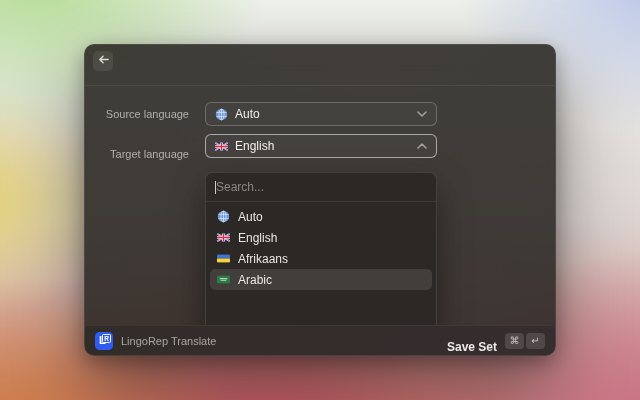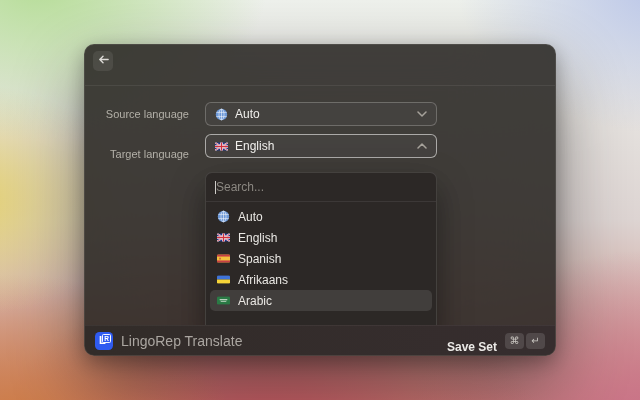--- a/index.html
+++ b/index.html
@@ -83,21 +83,21 @@
   }
   .app-logo{
     width:18px;height:18px;border-radius:4.5px;background:#2f5bf0;
     position:relative;flex:0 0 auto;
   }
   .app-logo .l{position:absolute;left:4px;top:2px;font-size:11px;font-weight:bold;color:#fff;}
   .app-logo .r{
     position:absolute;right:2px;top:2.5px;font-size:6.5px;font-weight:bold;color:#fff;
     border:1px solid rgba(255,255,255,0.95);border-radius:1.5px;padding:0 1px;line-height:7px;
   }
-  .app-name{font-size:14px;color:#aba6a1;}
+  .app-name{font-size:11px;color:#aba6a1;}
   .footer-spacer{flex:1;}
   .save-label{font-size:12px;font-weight:600;color:#eceae7;cursor:pointer;margin-top:12px;}
   .keycap{
     width:19px;height:16px;border-radius:4px;background:rgba(255,255,255,0.13);
     color:#c9c6c1;font-size:10px;display:flex;align-items:center;justify-content:center;
   }
   .keycap + .keycap{margin-left:-3px;}
   .keys{display:flex;gap:5px;align-items:center;}
 </style>
 </head>
@@ -169,29 +169,20 @@
         <svg class="flag" viewBox="0 0 60 36">
           <rect width="60" height="36" fill="#20348f"></rect>
           <path d="M0,0 60,36 M60,0 0,36" stroke="#ffffff" stroke-width="7"></path>
           <path d="M0,0 60,36 M60,0 0,36" stroke="#d0303e" stroke-width="3"></path>
           <path d="M30,0 V36 M0,18 H60" stroke="#ffffff" stroke-width="12"></path>
           <path d="M30,0 V36 M0,18 H60" stroke="#d0303e" stroke-width="6"></path>
         </svg>
         <span class="label">English</span>
       </div>
 
-      <div class="item">
-        <svg class="flag" viewBox="0 0 60 36">
-          <rect width="60" height="36" fill="#f3c13d"></rect>
-          <rect width="60" height="9" fill="#c63f45"></rect>
-          <rect y="27" width="60" height="9" fill="#c63f45"></rect>
-          <rect x="11" y="14" width="6" height="9" rx="1" fill="#c63f45"></rect>
-        </svg>
-        <span class="label">Spanish</span>
-      </div>
 
       <div class="item">
         <svg class="flag" viewBox="0 0 60 36">
           <rect width="60" height="18" fill="#3f73d8"></rect>
           <rect y="18" width="60" height="18" fill="#f6d438"></rect>
         </svg>
         <span class="label">Afrikaans</span>
       </div>
 
 

